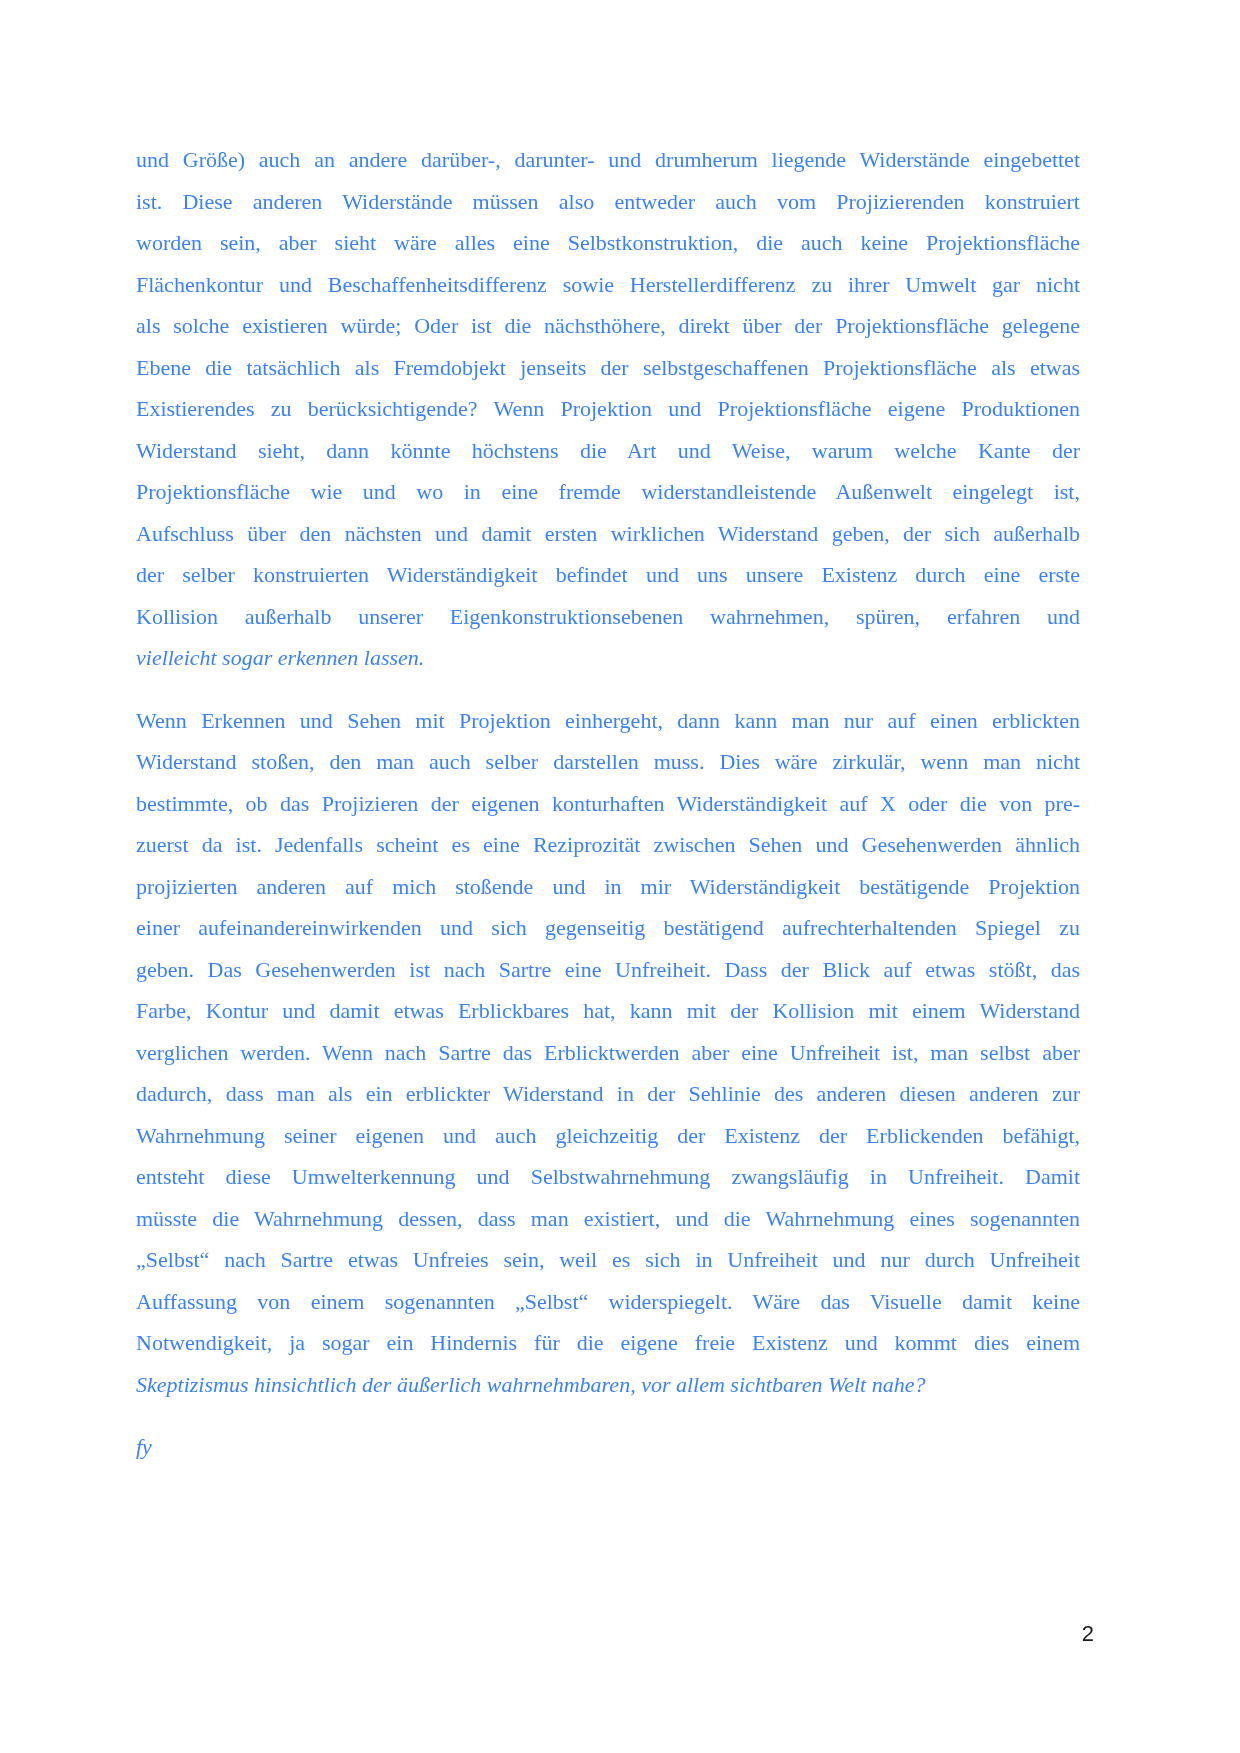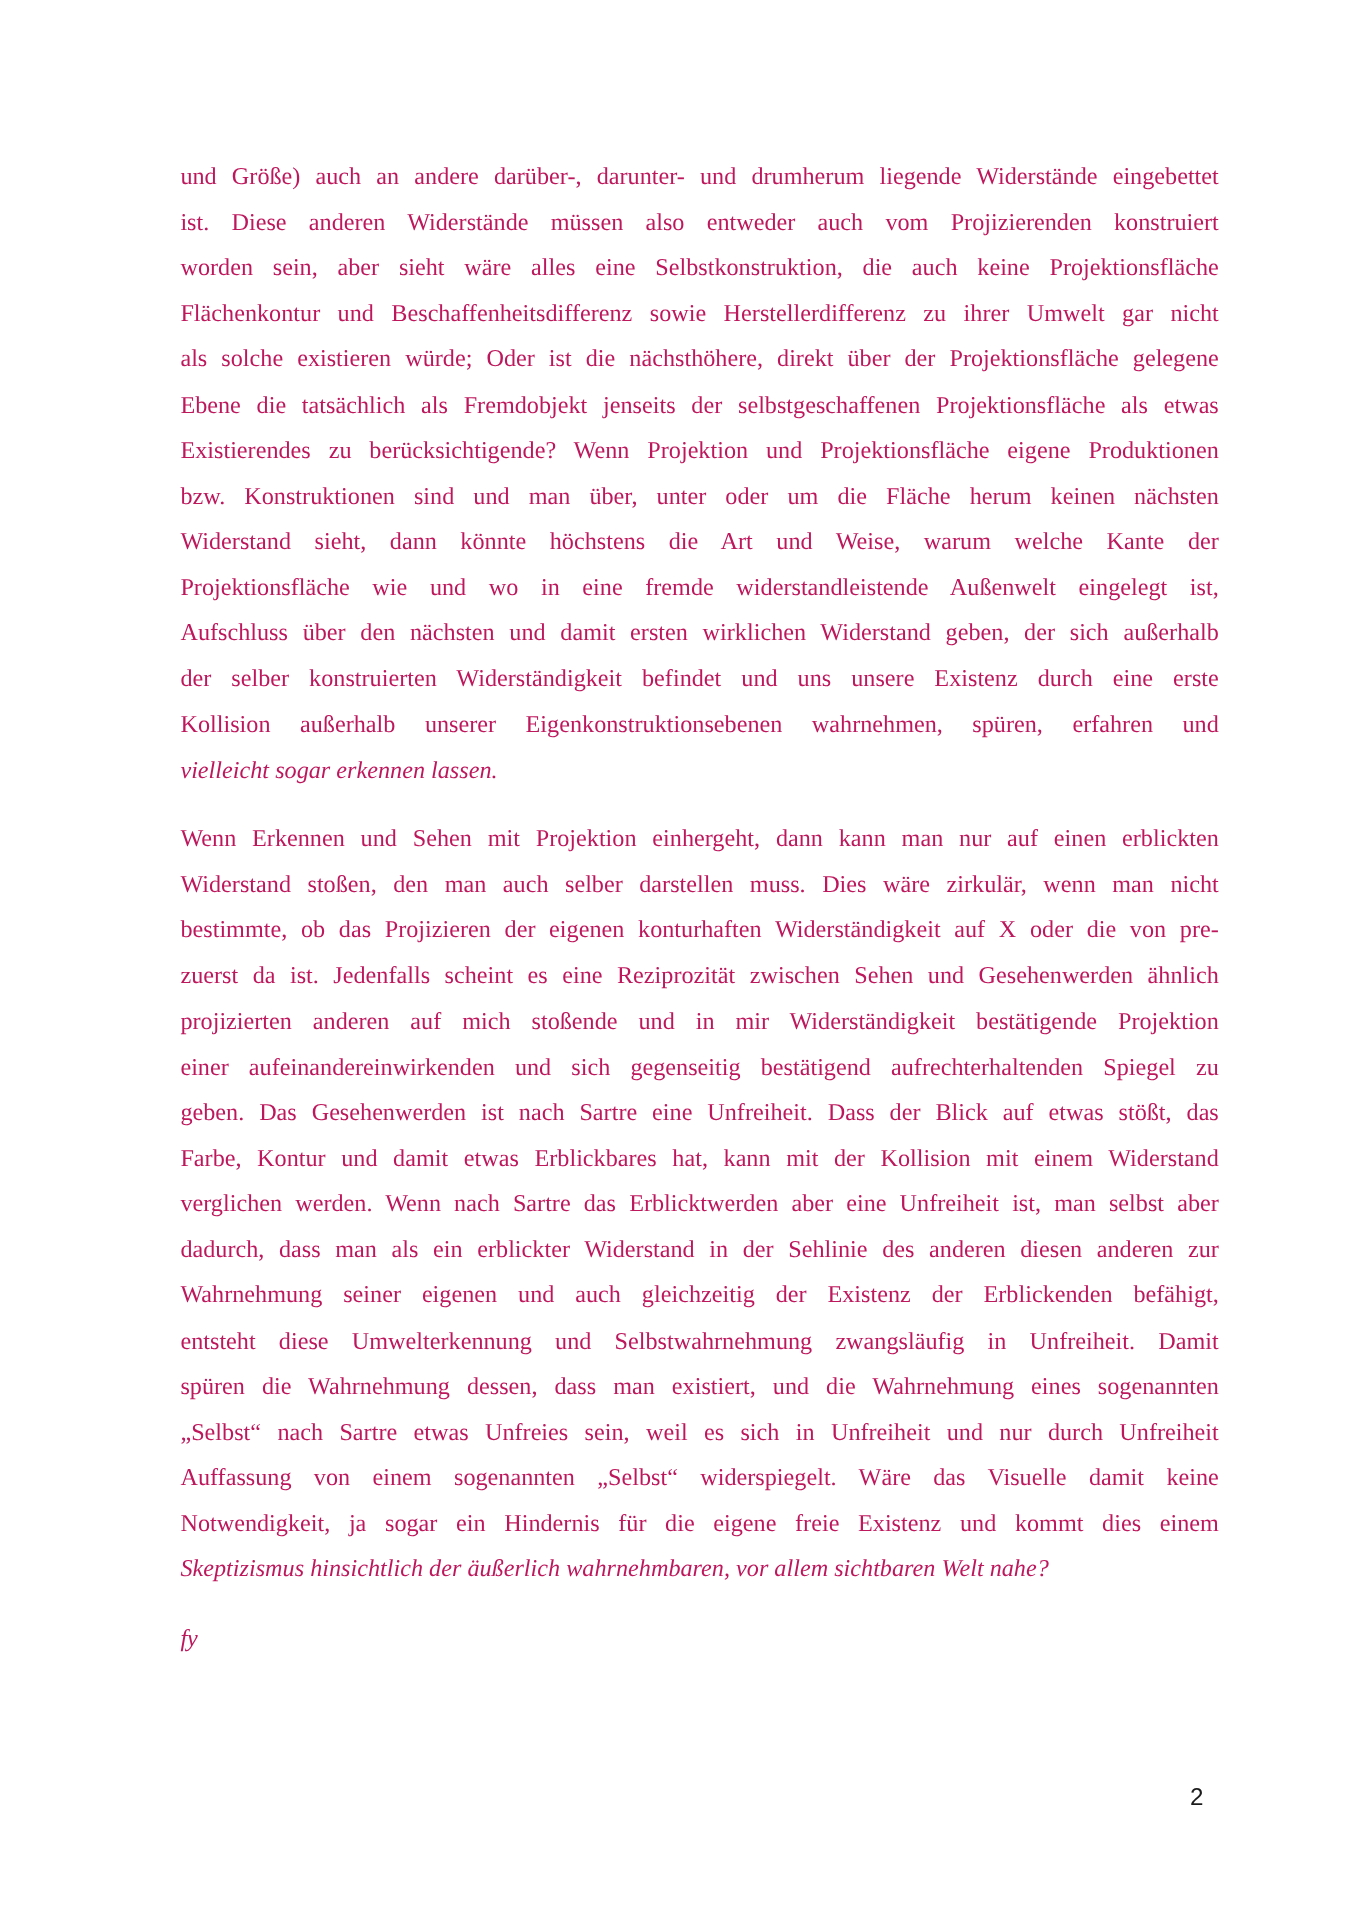--- a/index.html
+++ b/index.html
@@ -13,25 +13,25 @@
   }
   .page {
     position: absolute;
     left: 0; top: 0;
     width: 1240px;
     height: 1753px;
     background: #ffffff;
   }
   .text-block {
     position: absolute;
-    left: 164px;
+    left: 136px;
     top: 139px;
     width: 944px;
     font-size: 22px;
-    color: #be185d;
+    color: #3b82f6;
   }
   .paragraph { margin: 0 0 21px 0; }
   .line {
     line-height: 41.5px;
     text-align: justify;
     text-align-last: justify;
   }
   .line.last {
     text-align-last: left;
     font-style: italic;
@@ -52,42 +52,41 @@
 <div class="page">
   <div class="text-block">
       <div class="paragraph">
         <div class="line">und Größe) auch an andere darüber-, darunter- und drumherum liegende Widerstände eingebettet</div>
         <div class="line">ist. Diese anderen Widerstände müssen also entweder auch vom Projizierenden konstruiert</div>
         <div class="line">worden sein, aber sieht wäre alles eine Selbstkonstruktion, die auch keine Projektionsfläche</div>
         <div class="line">Flächenkontur und Beschaffenheitsdifferenz sowie Herstellerdifferenz zu ihrer Umwelt gar nicht</div>
         <div class="line">als solche existieren würde; Oder ist die nächsthöhere, direkt über der Projektionsfläche gelegene</div>
         <div class="line">Ebene die tatsächlich als Fremdobjekt jenseits der selbstgeschaffenen Projektionsfläche als etwas</div>
         <div class="line">Existierendes zu berücksichtigende? Wenn Projektion und Projektionsfläche eigene Produktionen</div>
-        <div class="line">bzw. Konstruktionen sind und man über, unter oder um die Fläche herum keinen nächsten</div>
         <div class="line">Widerstand sieht, dann könnte höchstens die Art und Weise, warum welche Kante der</div>
         <div class="line">Projektionsfläche wie und wo in eine fremde widerstandleistende Außenwelt eingelegt ist,</div>
         <div class="line">Aufschluss über den nächsten und damit ersten wirklichen Widerstand geben, der sich außerhalb</div>
         <div class="line">der selber konstruierten Widerständigkeit befindet und uns unsere Existenz durch eine erste</div>
         <div class="line">Kollision außerhalb unserer Eigenkonstruktionsebenen wahrnehmen, spüren, erfahren und</div>
         <div class="line last">vielleicht sogar erkennen lassen.</div>
       </div>
       <div class="paragraph">
         <div class="line">Wenn Erkennen und Sehen mit Projektion einhergeht, dann kann man nur auf einen erblickten</div>
         <div class="line">Widerstand stoßen, den man auch selber darstellen muss. Dies wäre zirkulär, wenn man nicht</div>
         <div class="line">bestimmte, ob das Projizieren der eigenen konturhaften Widerständigkeit auf X oder die von pre-</div>
         <div class="line">zuerst da ist. Jedenfalls scheint es eine Reziprozität zwischen Sehen und Gesehenwerden ähnlich</div>
         <div class="line">projizierten anderen auf mich stoßende und in mir Widerständigkeit bestätigende Projektion</div>
         <div class="line">einer aufeinandereinwirkenden und sich gegenseitig bestätigend aufrechterhaltenden Spiegel zu</div>
         <div class="line">geben. Das Gesehenwerden ist nach Sartre eine Unfreiheit. Dass der Blick auf etwas stößt, das</div>
         <div class="line">Farbe, Kontur und damit etwas Erblickbares hat, kann mit der Kollision mit einem Widerstand</div>
         <div class="line">verglichen werden. Wenn nach Sartre das Erblicktwerden aber eine Unfreiheit ist, man selbst aber</div>
         <div class="line">dadurch, dass man als ein erblickter Widerstand in der Sehlinie des anderen diesen anderen zur</div>
         <div class="line">Wahrnehmung seiner eigenen und auch gleichzeitig der Existenz der Erblickenden befähigt,</div>
         <div class="line">entsteht diese Umwelterkennung und Selbstwahrnehmung zwangsläufig in Unfreiheit. Damit</div>
-        <div class="line">spüren die Wahrnehmung dessen, dass man existiert, und die Wahrnehmung eines sogenannten</div>
+        <div class="line">müsste die Wahrnehmung dessen, dass man existiert, und die Wahrnehmung eines sogenannten</div>
         <div class="line">„Selbst“ nach Sartre etwas Unfreies sein, weil es sich in Unfreiheit und nur durch Unfreiheit</div>
         <div class="line">Auffassung von einem sogenannten „Selbst“ widerspiegelt. Wäre das Visuelle damit keine</div>
         <div class="line">Notwendigkeit, ja sogar ein Hindernis für die eigene freie Existenz und kommt dies einem</div>
         <div class="line last">Skeptizismus hinsichtlich der äußerlich wahrnehmbaren, vor allem sichtbaren Welt nahe?</div>
       </div>
       <div class="paragraph">
         <div class="line last">fy</div>
       </div>
     </div>
   <div class="page-footer">2</div>

